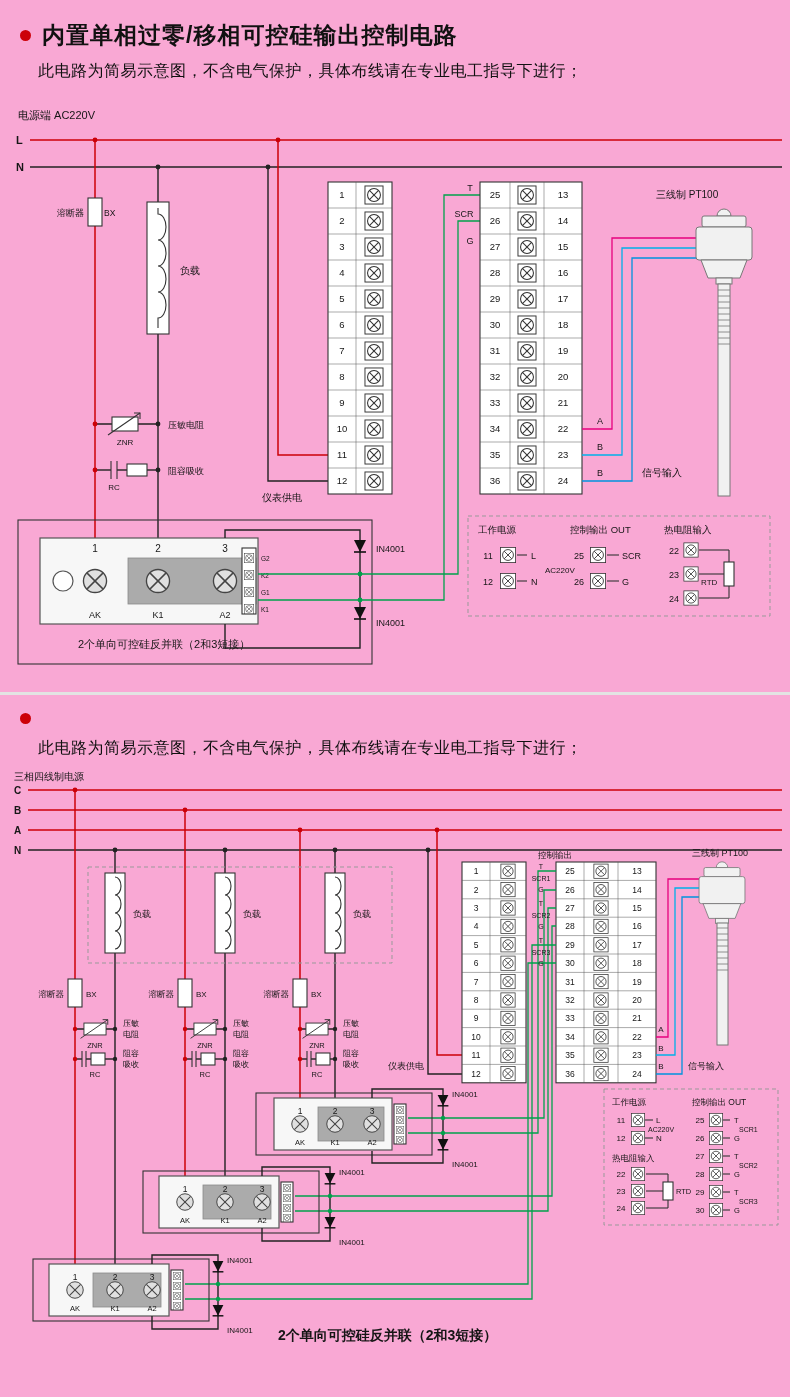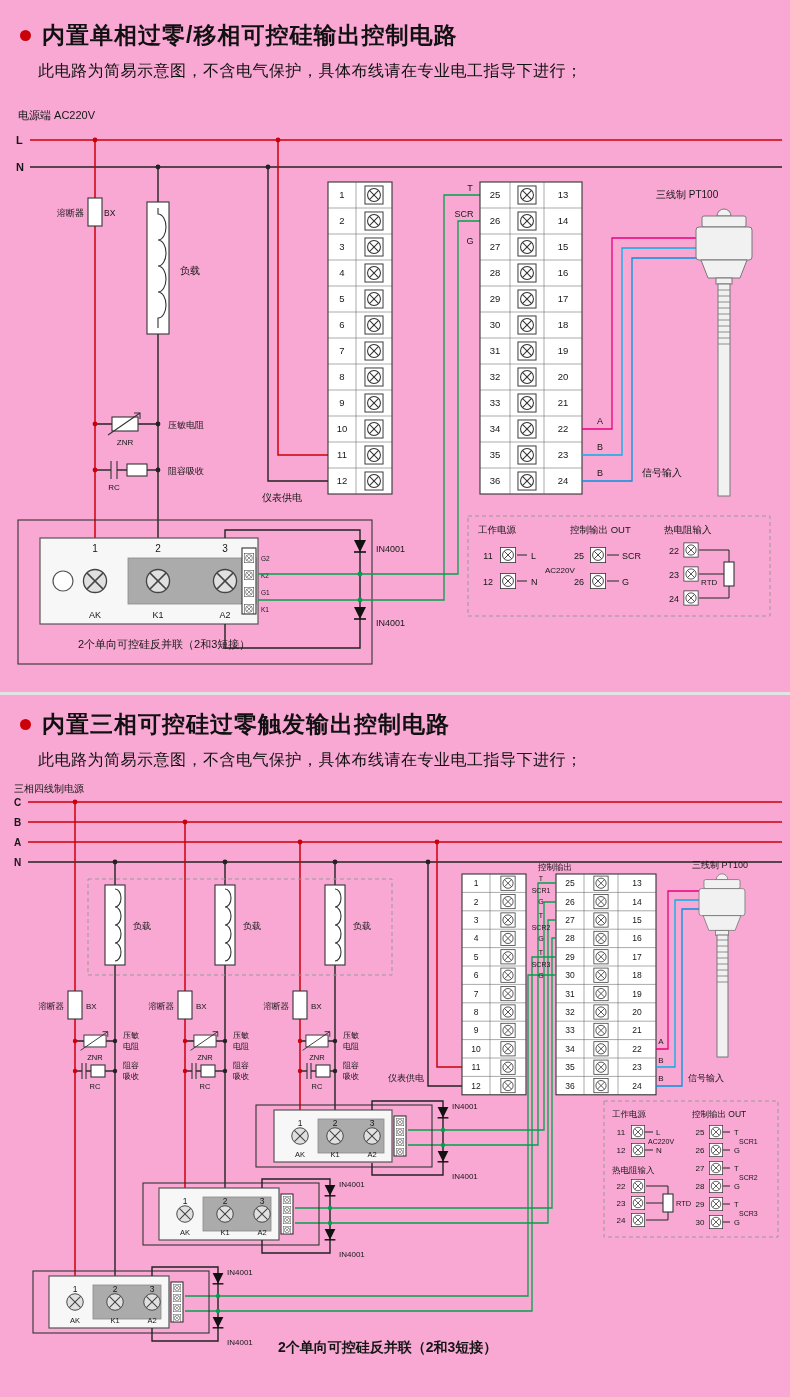--- a/index.html
+++ b/index.html
@@ -338,21 +338,20 @@
       <circle cx="360" cy="472" r="2.4" class="jg"></circle>
         <circle cx="360" cy="498" r="2.4" class="jg"></circle>
     </g>
   </svg>
 
   <div class="divider"></div>
 
   <header class="sec-head second">
     <div class="title-row">
       <span class="bullet"></span>
-      <h1>内置三相可控硅过零触发输出控制电路</h1>
     </div>
     <p class="subtitle">此电路为简易示意图，不含电气保护，具体布线请在专业电工指导下进行；</p>
   </header>
 
   <svg class="svg2" width="790" height="620" viewBox="0 0 790 620">
 
     <g>
       <line x1="28" y1="23" x2="782" y2="23" class="wr"></line>
       <line x1="28" y1="43" x2="782" y2="43" class="wr"></line>
       <line x1="28" y1="63" x2="782" y2="63" class="wr"></line>

